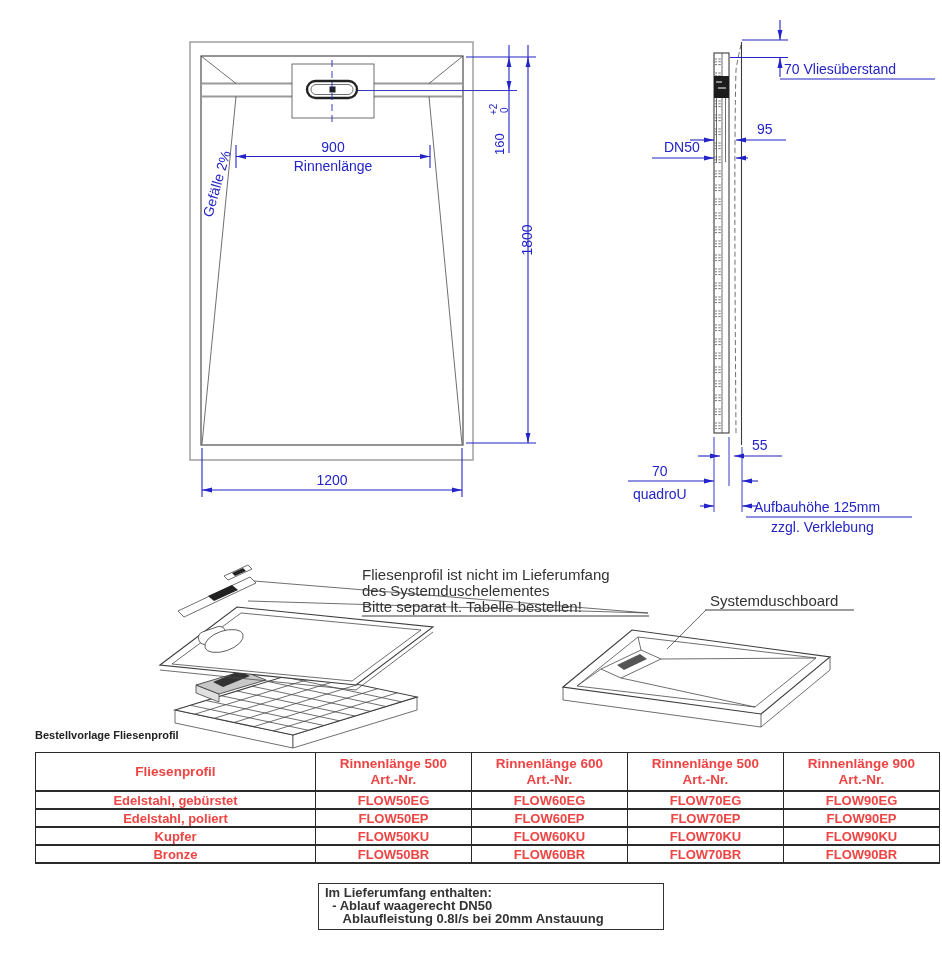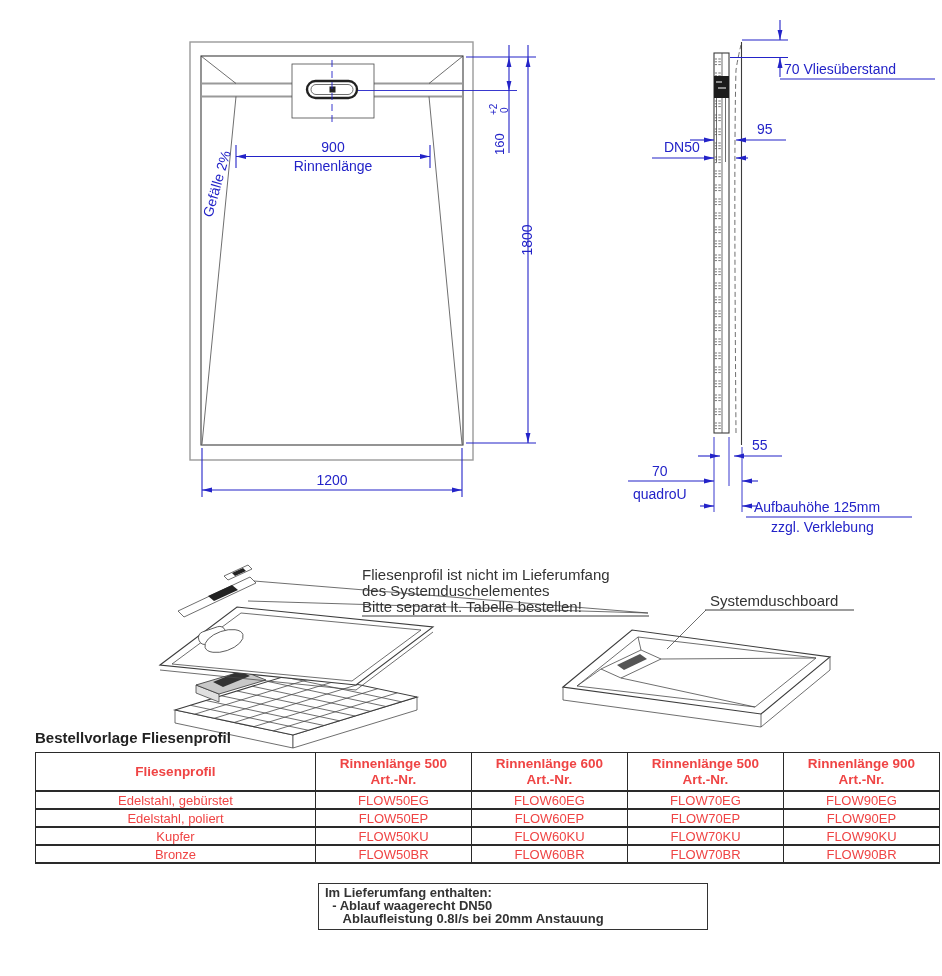--- a/index.html
+++ b/index.html
@@ -11,28 +11,28 @@
   .bl08{stroke:#2323c8;stroke-width:0.9;fill:none;}
   .bk{stroke:#3c3c3c;stroke-width:1.1;fill:none;}
   .bk08{stroke:#4a4a4a;stroke-width:0.8;fill:none;}
   .gy{stroke:#9a9a9a;stroke-width:1.4;fill:none;}
   .gy2{stroke:#9a9a9a;stroke-width:2;fill:none;}
   .wf{fill:#fff;stroke:#3c3c3c;stroke-width:1.1;}
   .wf08{fill:#fff;stroke:#4a4a4a;stroke-width:0.8;}
   text.b{fill:#2323c8;}
   text.k{fill:#333;}
   .f10{font-size:10px;} .f13{font-size:13px;} .f14{font-size:14px;} .f15{font-size:15px;}
-  #table-title{position:absolute;left:35px;top:729px;font-size:15px;font-weight:bold;color:#222;}
+  #table-title{position:absolute;left:35px;top:729px;font-size:11px;font-weight:bold;color:#222;}
   #order-table{position:absolute;left:35px;top:752px;width:904px;border-collapse:collapse;
                table-layout:fixed;font-size:13px;color:#ef4444;}
   #order-table th,#order-table td{border:1.5px solid #2a2a2a;text-align:center;padding:0;
                overflow:hidden;white-space:nowrap;}
   #order-table th{height:37px;font-weight:bold;font-size:13.5px;line-height:16px;}
-  #order-table td{height:16px;line-height:15px;border-top-width:2px;border-bottom-width:2px;}
-  #scope-box{position:absolute;left:318px;top:883px;width:390px;box-sizing:border-box;
+  #order-table td{height:16px;line-height:15px;border-top-width:2px;border-bottom-width:2px;font-weight:bold;}
+  #scope-box{position:absolute;left:318px;top:883px;width:346px;box-sizing:border-box;
              border:1.6px solid #333;padding:2px 12px 3px 6px;font-size:13px;line-height:13.2px;}
   .scope-title{font-weight:bold;}
   .scope-line{white-space:pre;font-weight:bold;}
 </style>
 </head>
 <body>
 
 <div id="stage">
 
 <svg width="942" height="755" viewBox="0 0 942 755">

